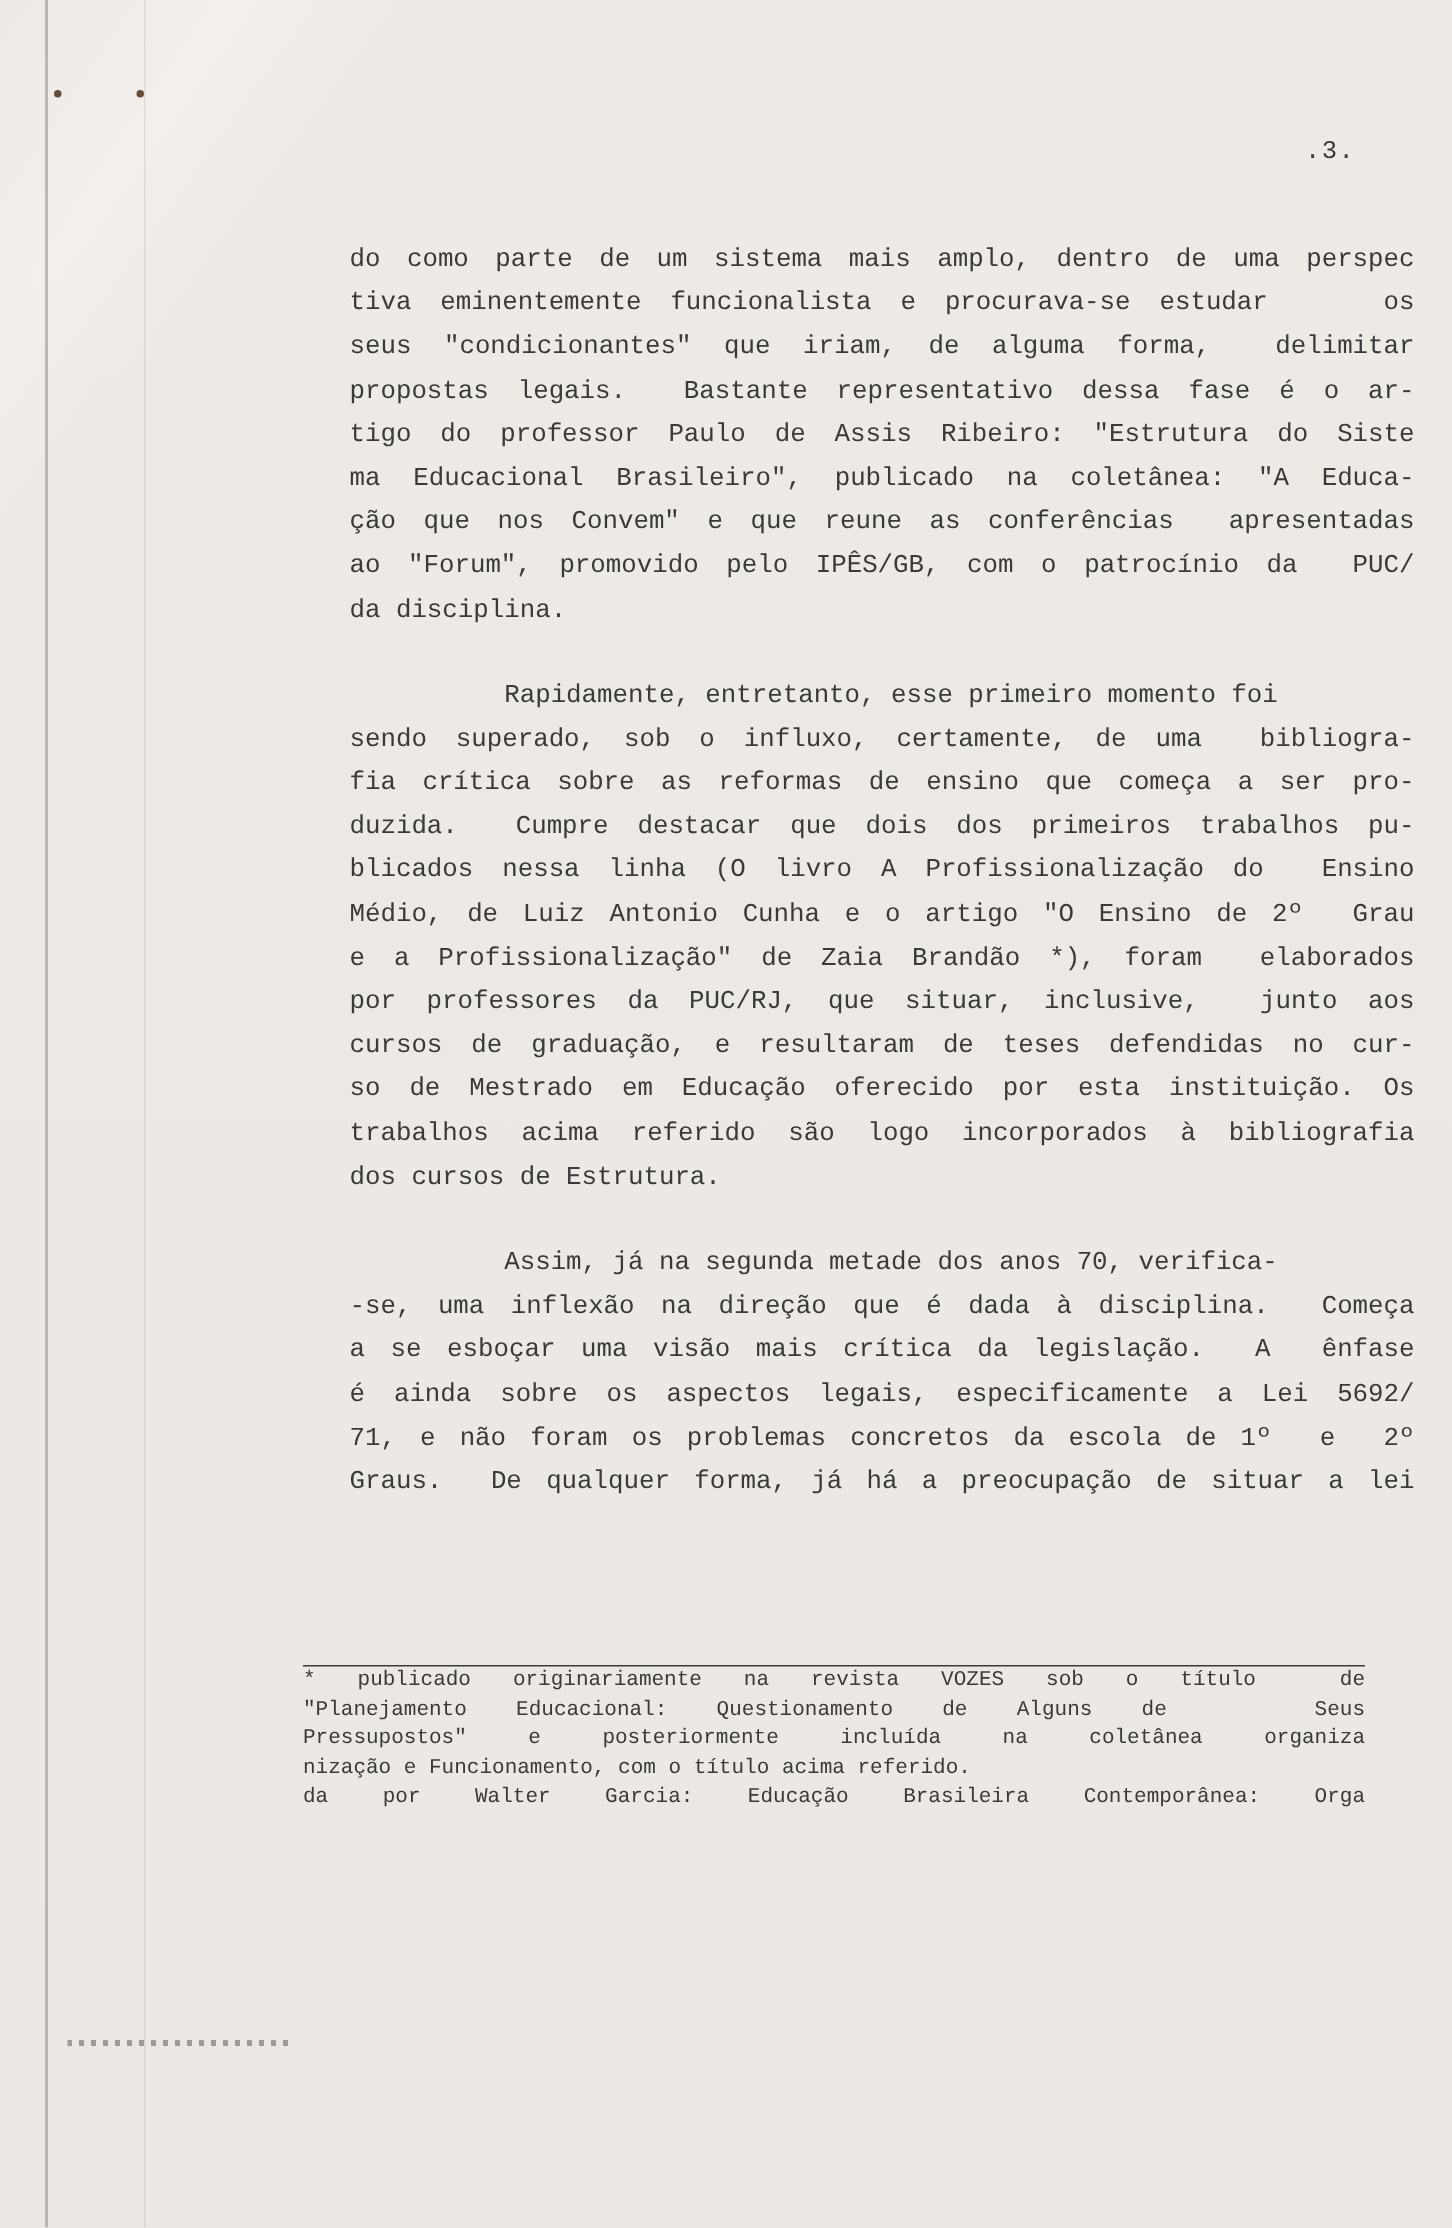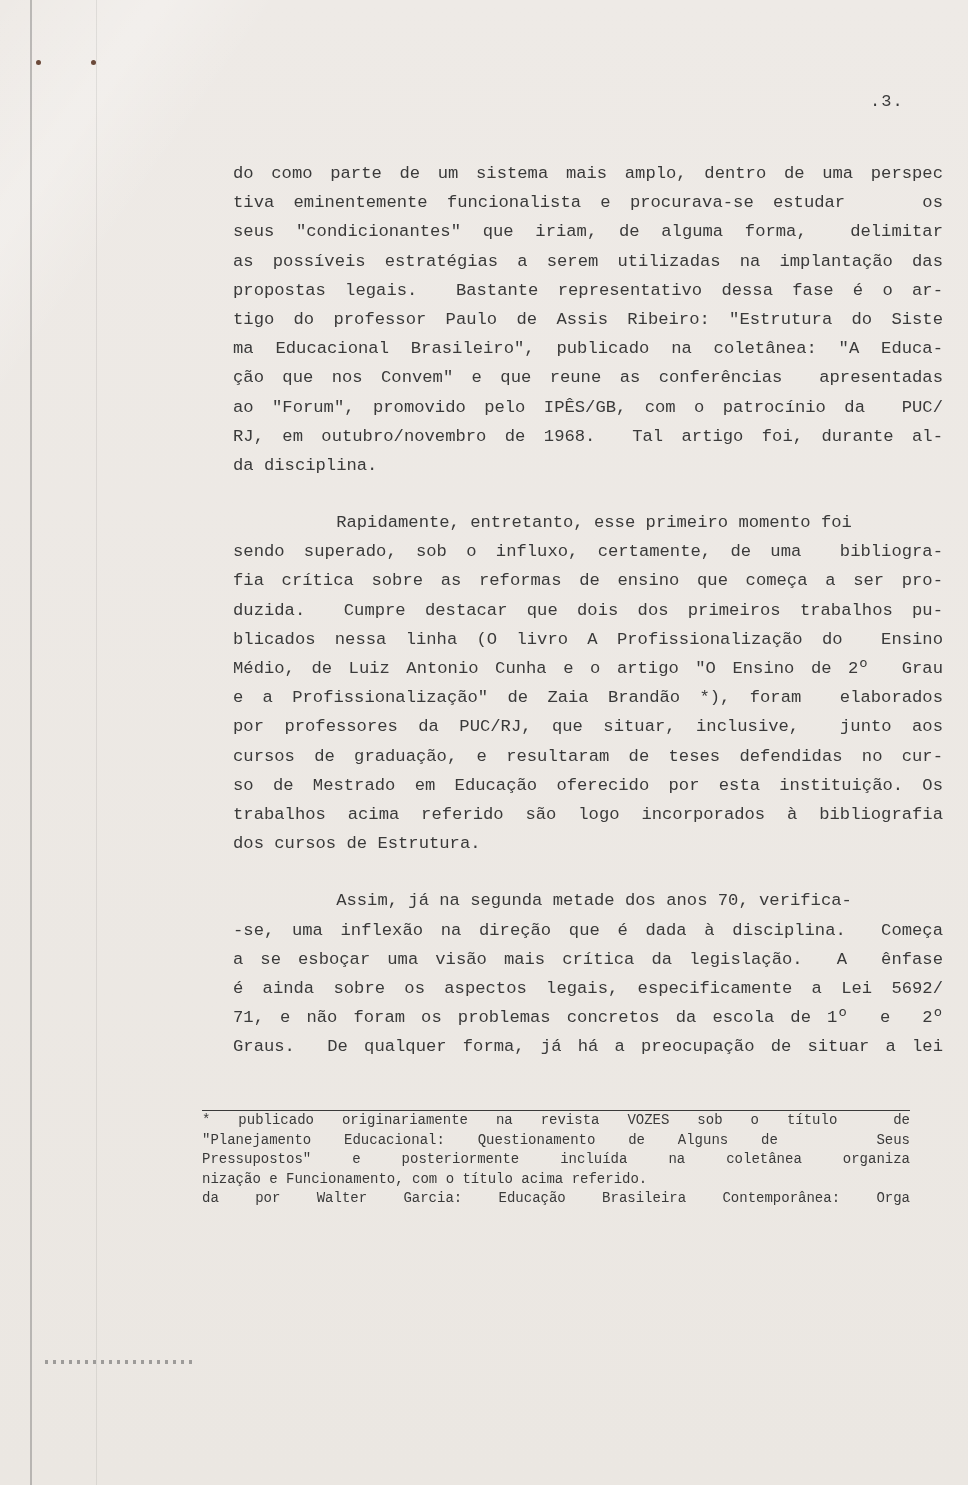--- a/index.html
+++ b/index.html
@@ -50,27 +50,25 @@
 <div class="hole h2"></div>
 <div class="smudge"></div>
 
 <div class="page-number">.3.</div>
 
 <div class="body-text">
   <div>
     <span class="line">do como parte de um sistema mais amplo, dentro de uma perspec</span>
     <span class="line">tiva eminentemente funcionalista e procurava-se estudar    os</span>
     <span class="line">seus "condicionantes" que iriam, de alguma forma,  delimitar</span>
-    <span class="line">as possíveis estratégias a serem utilizadas na implantação das</span>
     <span class="line">propostas legais.  Bastante representativo dessa fase é o ar-</span>
     <span class="line">tigo do professor Paulo de Assis Ribeiro: "Estrutura do Siste</span>
     <span class="line">ma Educacional Brasileiro", publicado na coletânea: "A Educa-</span>
     <span class="line">ção que nos Convem" e que reune as conferências  apresentadas</span>
     <span class="line">ao "Forum", promovido pelo IPÊS/GB, com o patrocínio da  PUC/</span>
-    <span class="line">RJ, em outubro/novembro de 1968.  Tal artigo foi, durante al-</span>
     <span class="line last">da disciplina.</span>
   </div>
   <div class="para-gap"></div>
   <div>
     <span class="line last">          Rapidamente, entretanto, esse primeiro momento foi</span>
     <span class="line">sendo superado, sob o influxo, certamente, de uma  bibliogra-</span>
     <span class="line">fia crítica sobre as reformas de ensino que começa a ser pro-</span>
     <span class="line">duzida.  Cumpre destacar que dois dos primeiros trabalhos pu-</span>
     <span class="line">blicados nessa linha (O livro A Profissionalização do  Ensino</span>
     <span class="line">Médio, de Luiz Antonio Cunha e o artigo "O Ensino de 2º  Grau</span>

